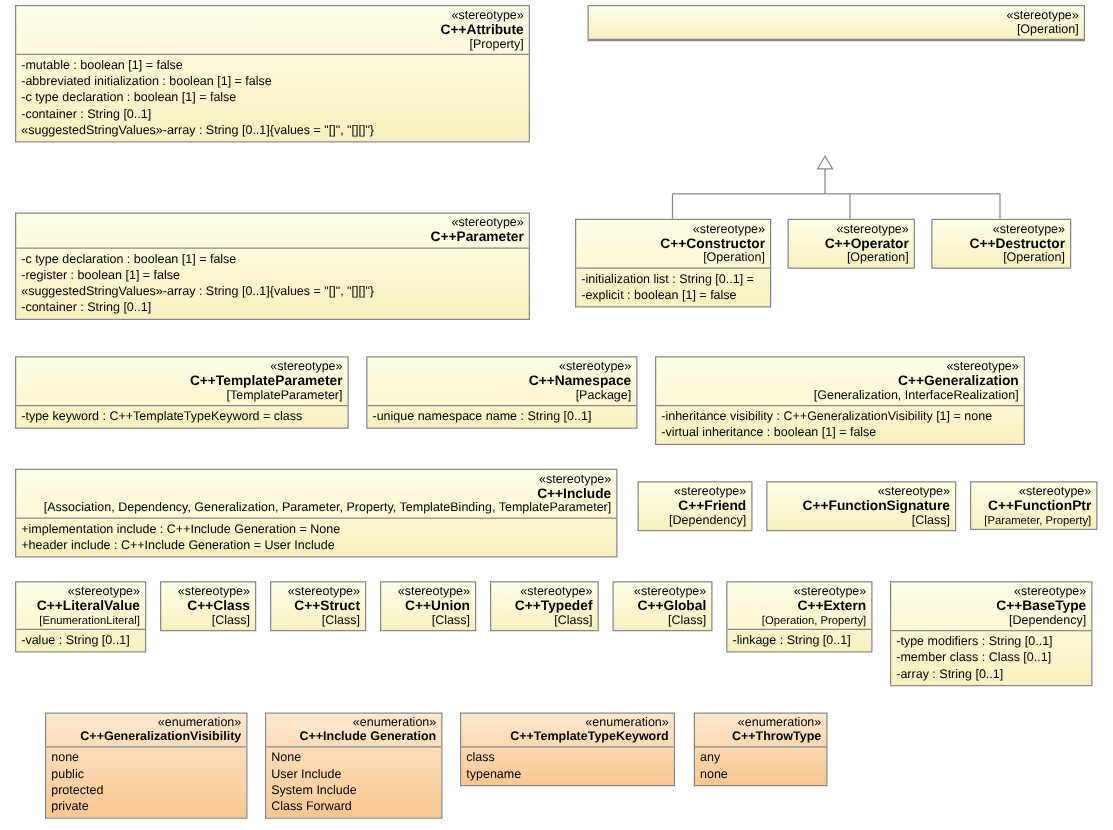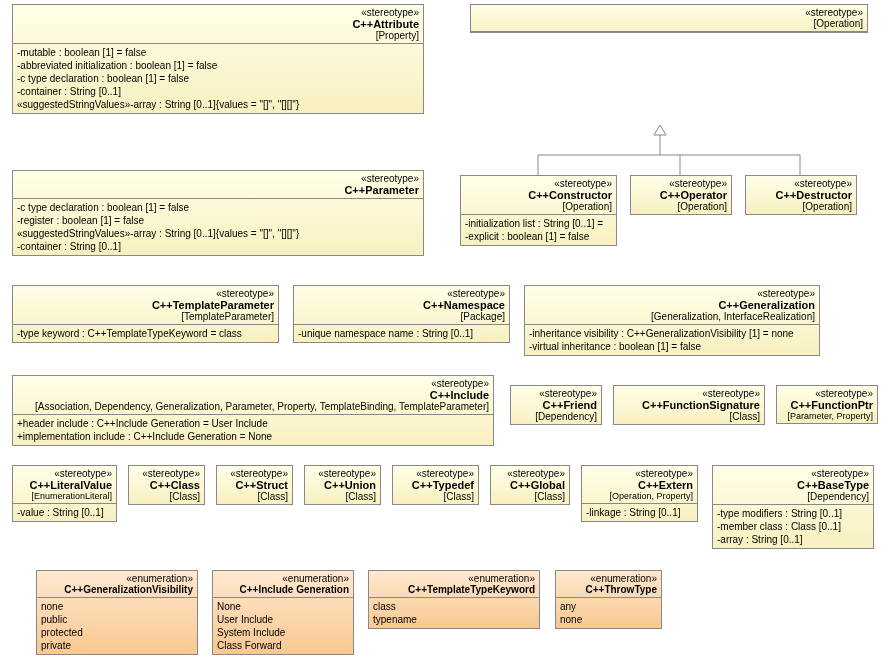--- a/index.html
+++ b/index.html
@@ -122,22 +122,22 @@
     </div>
 </div>
 
 <div class="box" style="left:12px;top:375px;width:480px">
 <div class="hdr">
       <div class="st">«stereotype»</div>
       <div class="nm">C++Include</div>
       <div class="bc">[Association, Dependency, Generalization, Parameter, Property, TemplateBinding, TemplateParameter]</div>
     </div>
 <div class="attrs">
+      <div>+implementation include : C++Include Generation = None</div>
       <div>+header include : C++Include Generation = User Include</div>
-      <div>+implementation include : C++Include Generation = None</div>
     </div>
 </div>
 
 <div class="box" style="left:510px;top:385px;width:90px">
 <div class="hdr" style="border-bottom:none">
       <div class="st">«stereotype»</div>
       <div class="nm">C++Friend</div>
       <div class="bc">[Dependency]</div>
     </div>
 </div>

